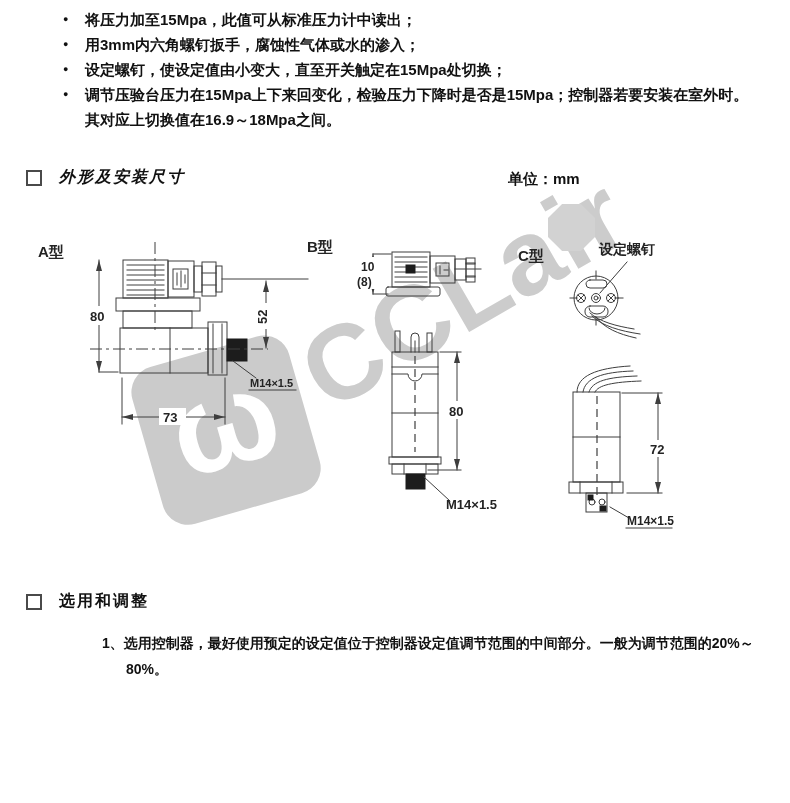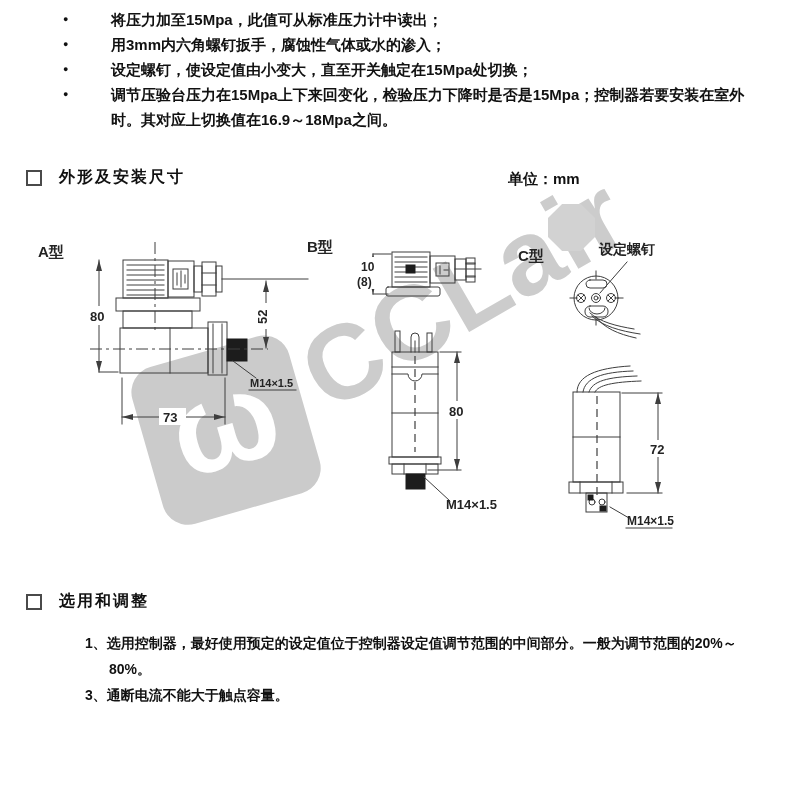--- a/index.html
+++ b/index.html
@@ -14,31 +14,31 @@
              display:flex; align-items:center; justify-content:center; flex:0 0 auto; }
   .wm-logo span { color:#ffffff; font-size:126px; font-weight:bold; line-height:1; transform:translateY(-8px); }
   .wm-text { font-size:106px; font-weight:bold; color:#cccccc; letter-spacing:1px; white-space:nowrap; }
   .wm-dot { position:absolute; left:548px; top:204px; width:47px; height:47px; background:#d2d2d2; z-index:0;
             clip-path:polygon(30% 0,70% 0,100% 30%,100% 70%,70% 100%,30% 100%,0% 70%,0% 30%); pointer-events:none; }
 
   
   .bullets { position:absolute; left:63px; top:7px; width:688px; list-style:none; z-index:1; }
   .bullets li { font-size:15px; line-height:25px; font-weight:700; display:flex; }
   .bullets .dot { flex:0 0 22px; font-size:9px; line-height:25px; }
-  .bullets .bt { flex:1;margin-left:26px; }
+  .bullets .bt { flex:1; }
 
   .sec-header { position:absolute; display:flex; align-items:center; gap:17px; z-index:1; }
   .sec-header .sq { width:16px; height:16px; border:2px solid #4a4a4a; background:#fff; flex:0 0 auto; }
   .sec-header .t { font-size:16px; font-weight:700; letter-spacing:2px; }
-  #sec1 { left:26px; top:167px; }
+  #sec1 { left:26px; top:167px;font-style:italic; }
   #sec2 { left:26px; top:591px; }
   .unit { position:absolute; left:508px; top:170px; font-size:15px; font-weight:700; z-index:1; }
 
   .numlist { position:absolute; left:85px; top:630px; width:692px; list-style:none; z-index:1; }
-  .numlist li { font-size:14px; line-height:26px; font-weight:700; padding-left:24px; text-indent:-24px; }
+  .numlist li { font-size:14px; line-height:26px; font-weight:700; padding-left:24px; text-indent:-24px;margin-left:17px; }
 
   
   .drawings { position:absolute; left:0; top:200px; z-index:1; }
   .s  { stroke:#3e3e3e; fill:none; stroke-width:1; stroke-linecap:square; }
   .sb { stroke:#1c1c1c; fill:#1c1c1c; stroke-width:1; }
   .cl  { stroke:#3e3e3e; fill:none; stroke-width:1; stroke-dasharray:12 4 3 4; }
   .dash{ stroke:#3e3e3e; fill:none; stroke-width:1.2; stroke-dasharray:8 5; }
   .wbg { fill:#ffffff; stroke:none; }
   svg text { font-family:"Liberation Sans", sans-serif; fill:#242424; }
   .lab  { font-size:15px; font-weight:700; }
@@ -258,16 +258,15 @@
     </g>
   </svg>
 
   <div class="sec-header" id="sec2">
     <span class="sq"></span>
     <span class="t">选用和调整</span>
   </div>
 
   <ol class="numlist">
     <li><span>1、</span><span>选用控制器，最好使用预定的设定值位于控制器设定值调节范围的中间部分。一般为调节范围的20%～80%。</span></li>
-    <li><span>3、</span><span>通断电流不能大于触点容量。</span></li>
   </ol>
 
 </div>
 
 </body></html>

